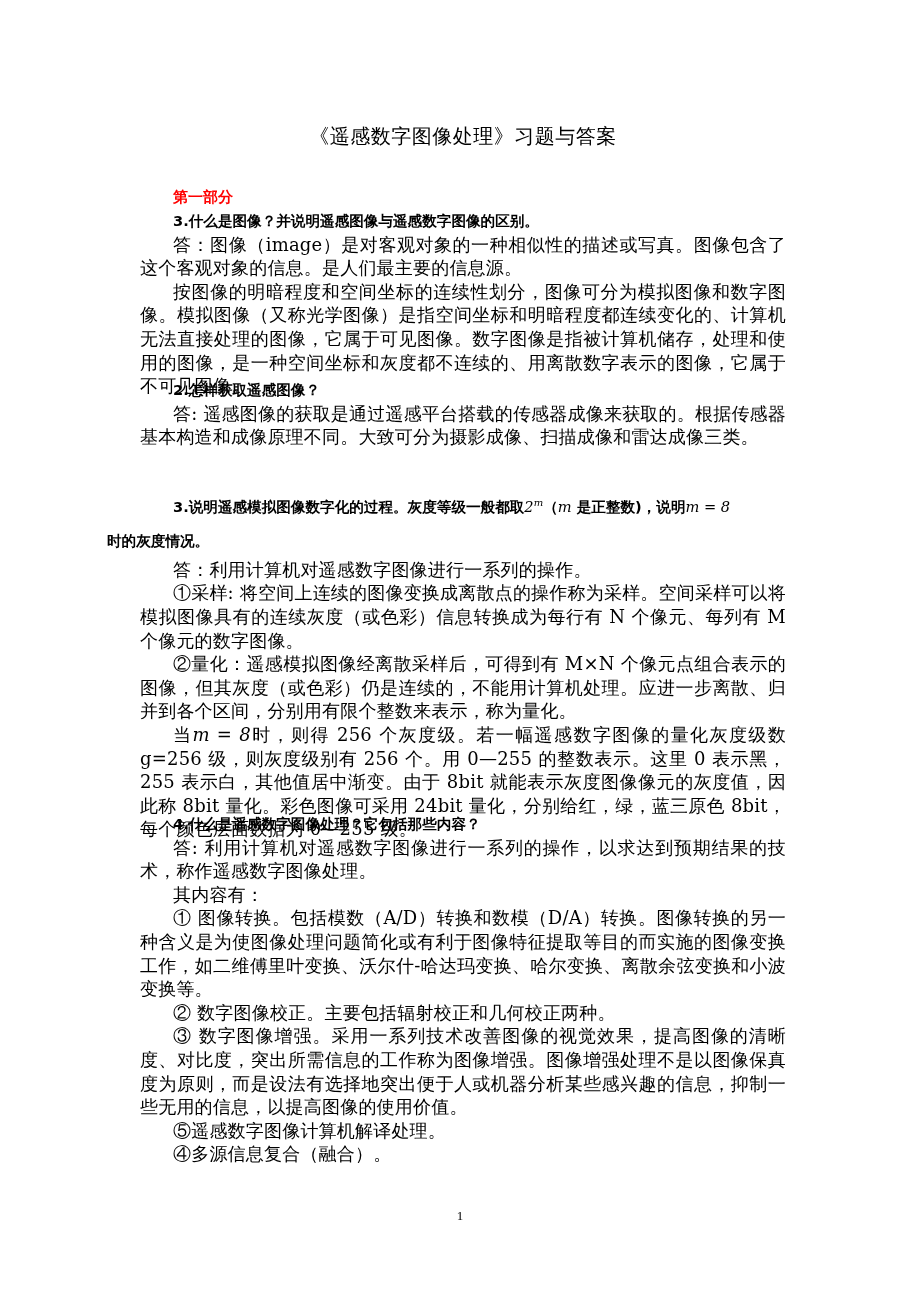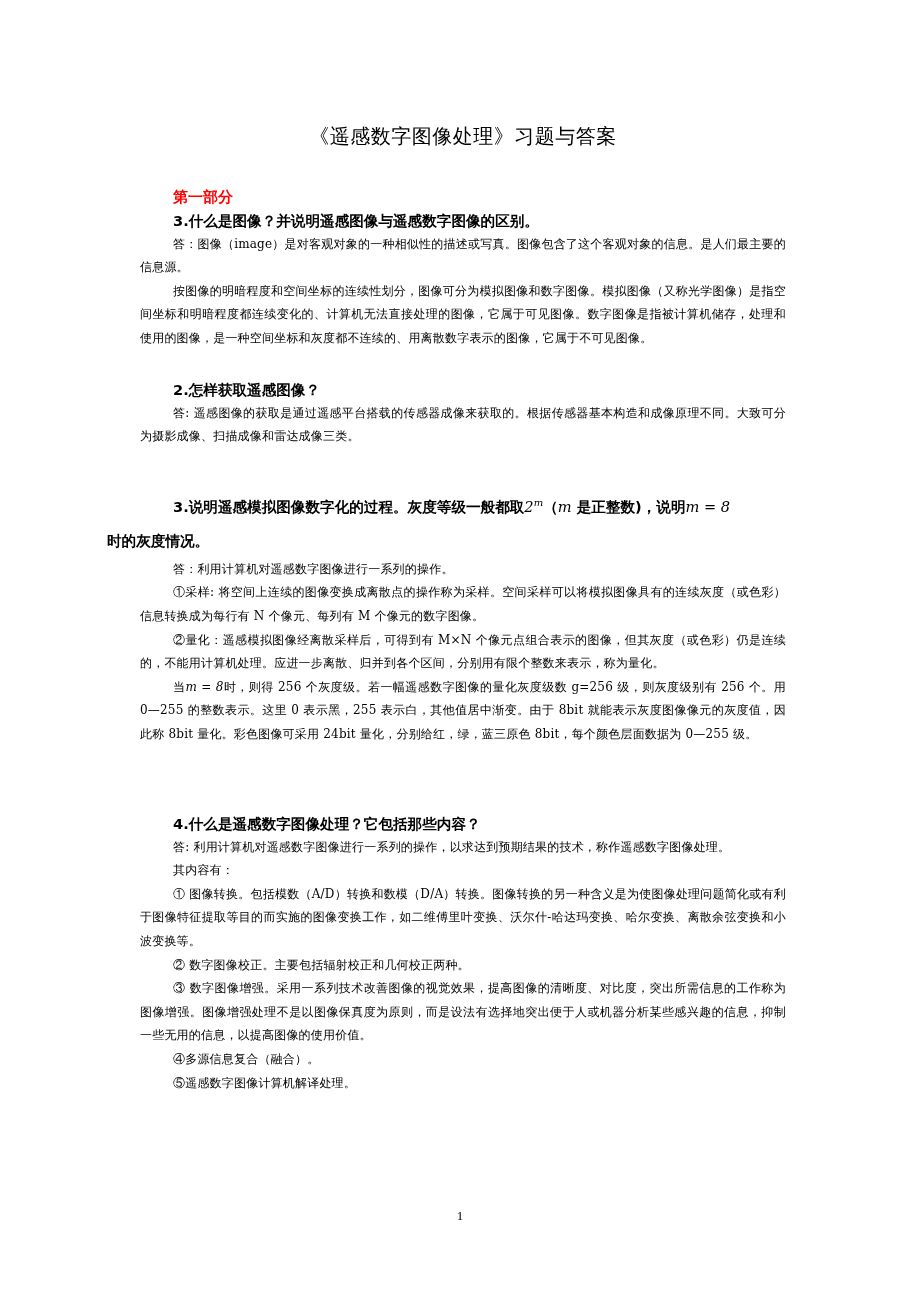--- a/index.html
+++ b/index.html
@@ -10,21 +10,21 @@
   }
   .page { position: absolute; left: 140px; top: 0; width: 646px; }
   .title {
     position: absolute; left: 0; width: 646px; top: 120px;
     text-align: center; font-size: 20px; line-height: 32px;
     font-family: "DejaVu Sans", "Liberation Sans", sans-serif;
     font-weight: normal; letter-spacing: 0.5px;
   }
   .block { position: absolute; left: 0; width: 646px; }
   .p {
-    font-size: 12px; line-height: 23.6px; text-align: justify;
+    font-size: 18px; line-height: 23.6px; text-align: justify;
     text-indent: 33px; margin: 0; letter-spacing: 0.2px;
   }
   .q {
     font-size: 14.6px; line-height: 23.6px; margin: 0;
     font-weight: bold; text-indent: 33px;
     font-family: "DejaVu Sans", "Liberation Sans", sans-serif;
   }
   .section {
     font-size: 15px; line-height: 24px; color: #ff0000; font-weight: bold;
     text-indent: 33px; margin: 0;
@@ -65,19 +65,19 @@
     <p class="p"><span>当</span><span class="math">m = 8</span><span>时，则得 256 个灰度级。若一幅遥感数字图像的量化灰度级数 g=256 级，则灰度级别有 256 个。用 0—255 的整数表示。这里 0 表示黑，255 表示白，其他值居中渐变。由于 8bit 就能表示灰度图像像元的灰度值，因此称 8bit 量化。彩色图像可采用 24bit 量化，分别给红，绿，蓝三原色 8bit，每个颜色层面数据为 0—255 级。</span></p>
   </div>
 
   <div class="block" style="top:812px;">
     <p class="q">4.什么是遥感数字图像处理？它包括那些内容？</p>
     <p class="p">答: 利用计算机对遥感数字图像进行一系列的操作，以求达到预期结果的技术，称作遥感数字图像处理。</p>
     <p class="p">其内容有：</p>
     <p class="p">① 图像转换。包括模数（A/D）转换和数模（D/A）转换。图像转换的另一种含义是为使图像处理问题简化或有利于图像特征提取等目的而实施的图像变换工作，如二维傅里叶变换、沃尔什-哈达玛变换、哈尔变换、离散余弦变换和小波变换等。</p>
     <p class="p">② 数字图像校正。主要包括辐射校正和几何校正两种。</p>
     <p class="p">③ 数字图像增强。采用一系列技术改善图像的视觉效果，提高图像的清晰度、对比度，突出所需信息的工作称为图像增强。图像增强处理不是以图像保真度为原则，而是设法有选择地突出便于人或机器分析某些感兴趣的信息，抑制一些无用的信息，以提高图像的使用价值。</p>
+    <p class="p">⑤遥感数字图像计算机解译处理。</p>
     <p class="p">④多源信息复合（融合）。</p>
-    <p class="p">⑤遥感数字图像计算机解译处理。</p>
   </div>
 
 </div>
 
 <div class="pagenum">1</div>
 
 </body></html>

